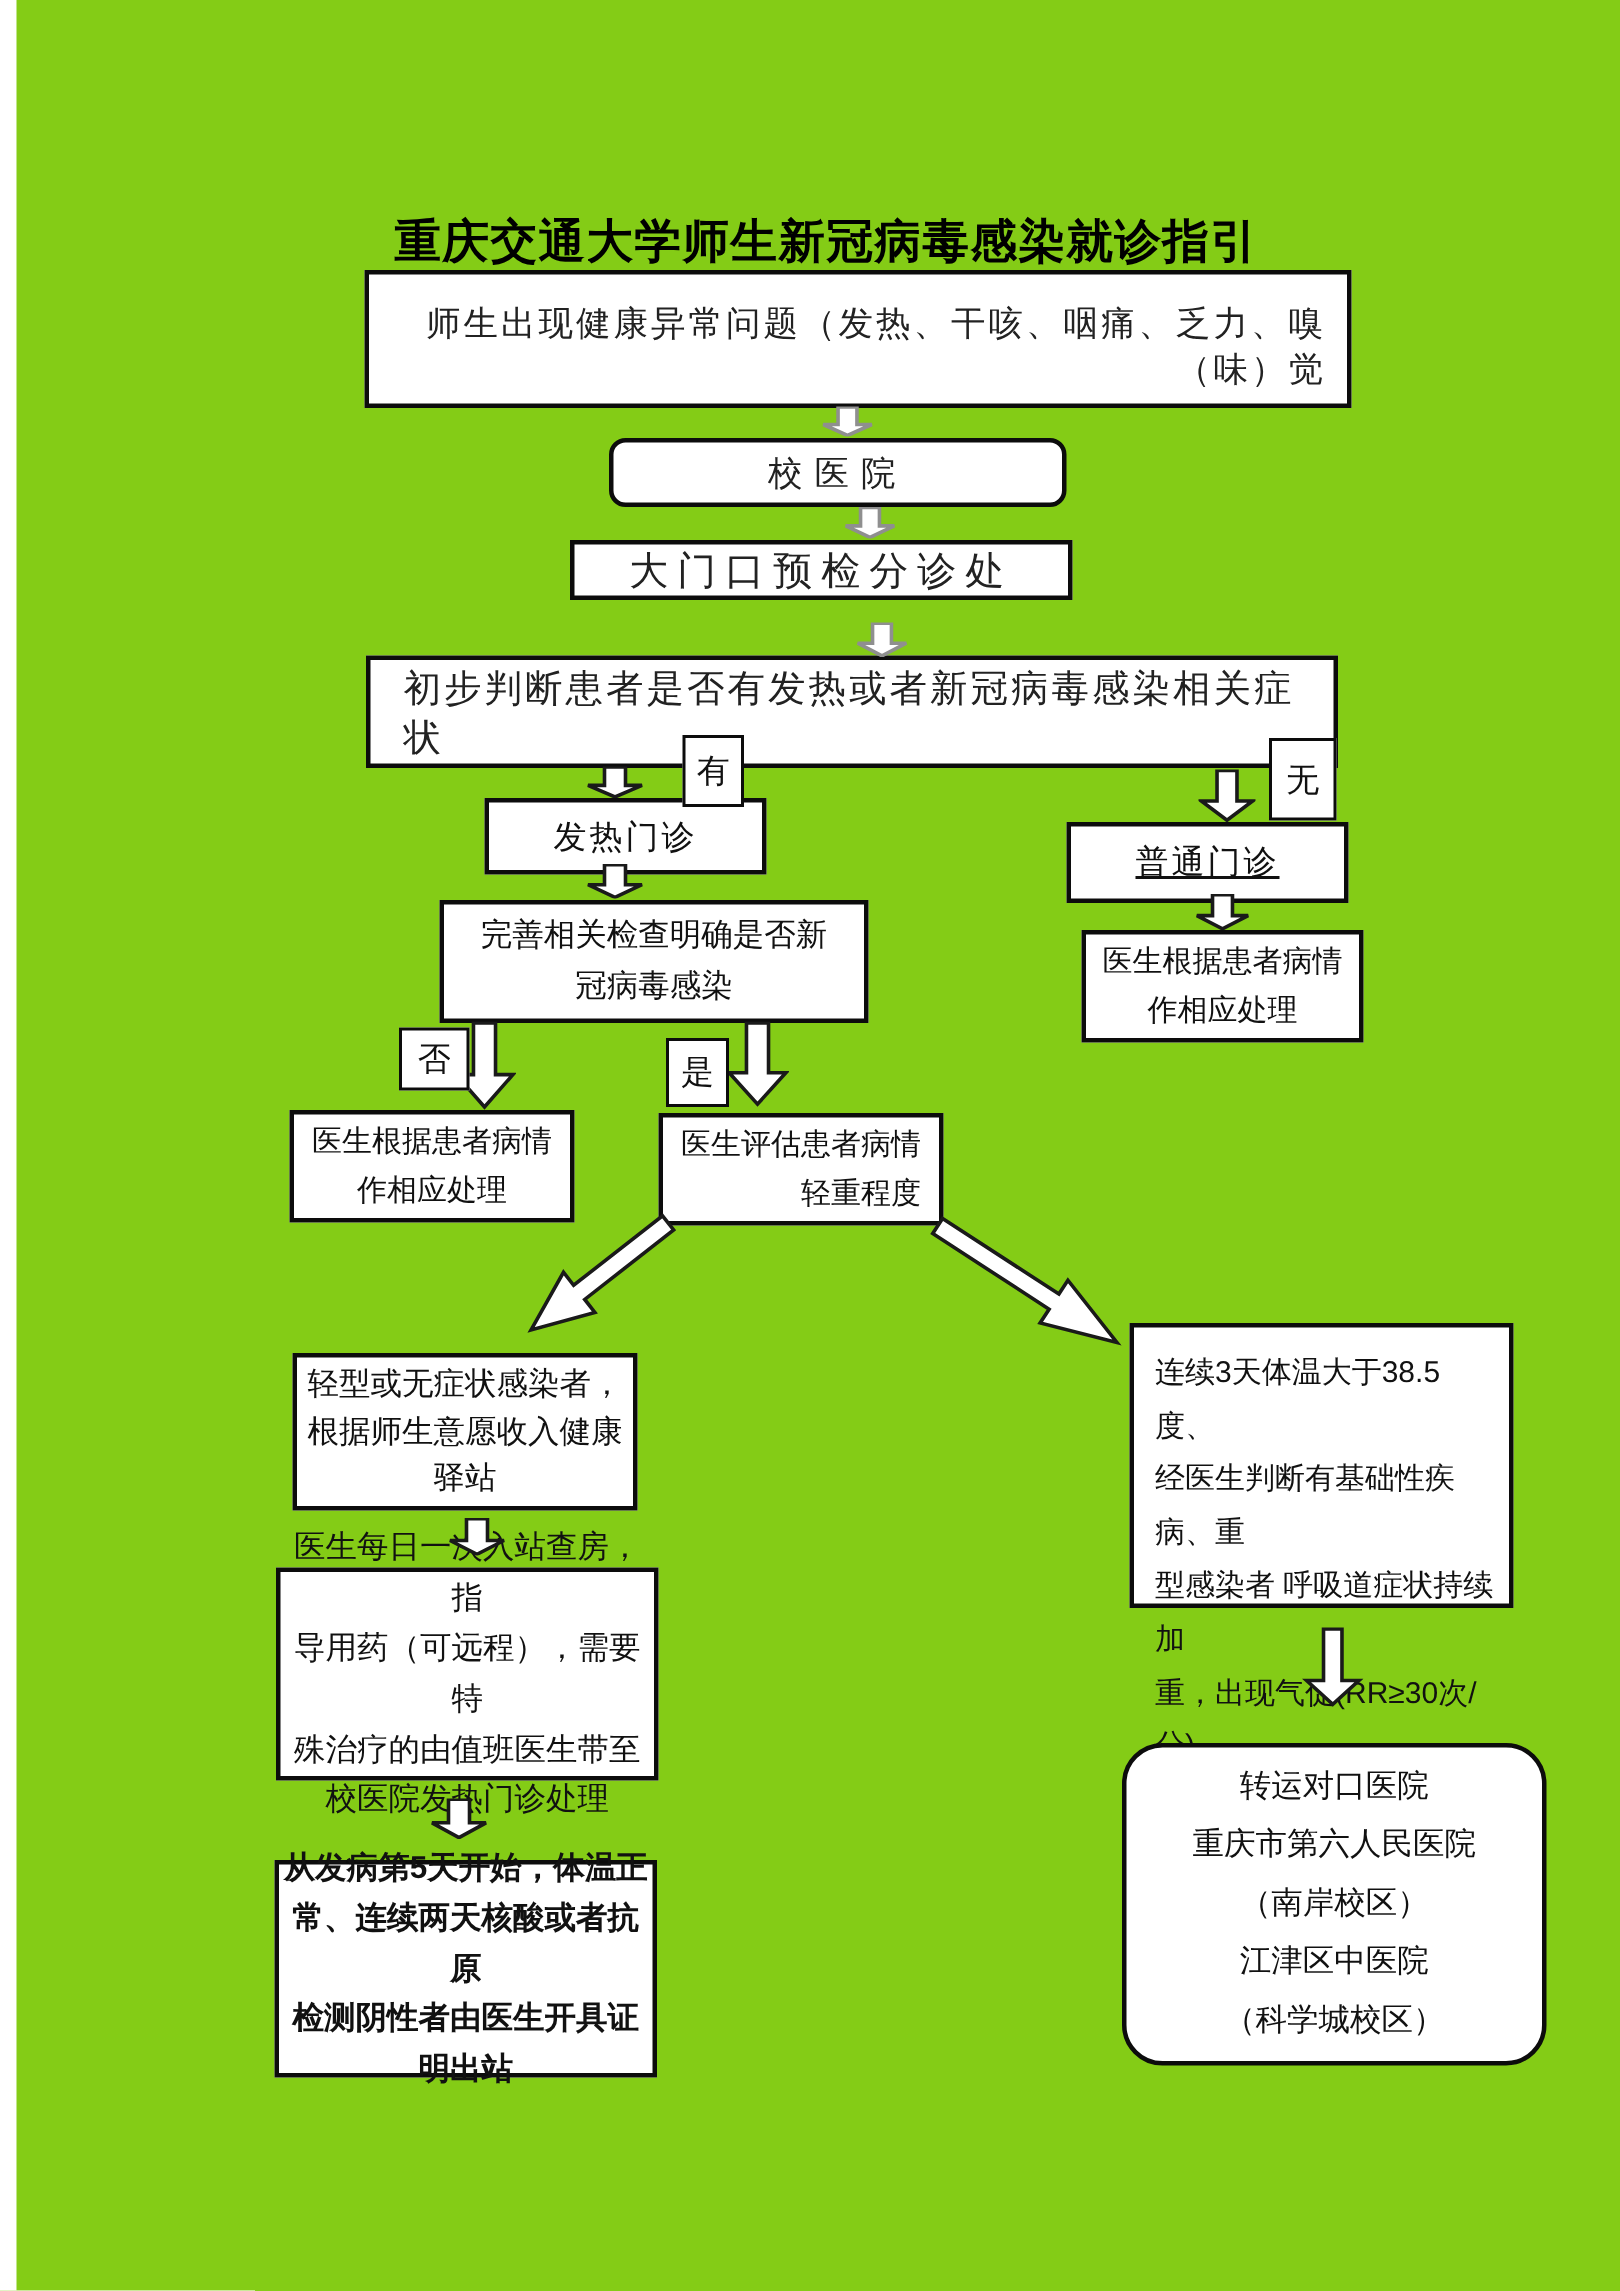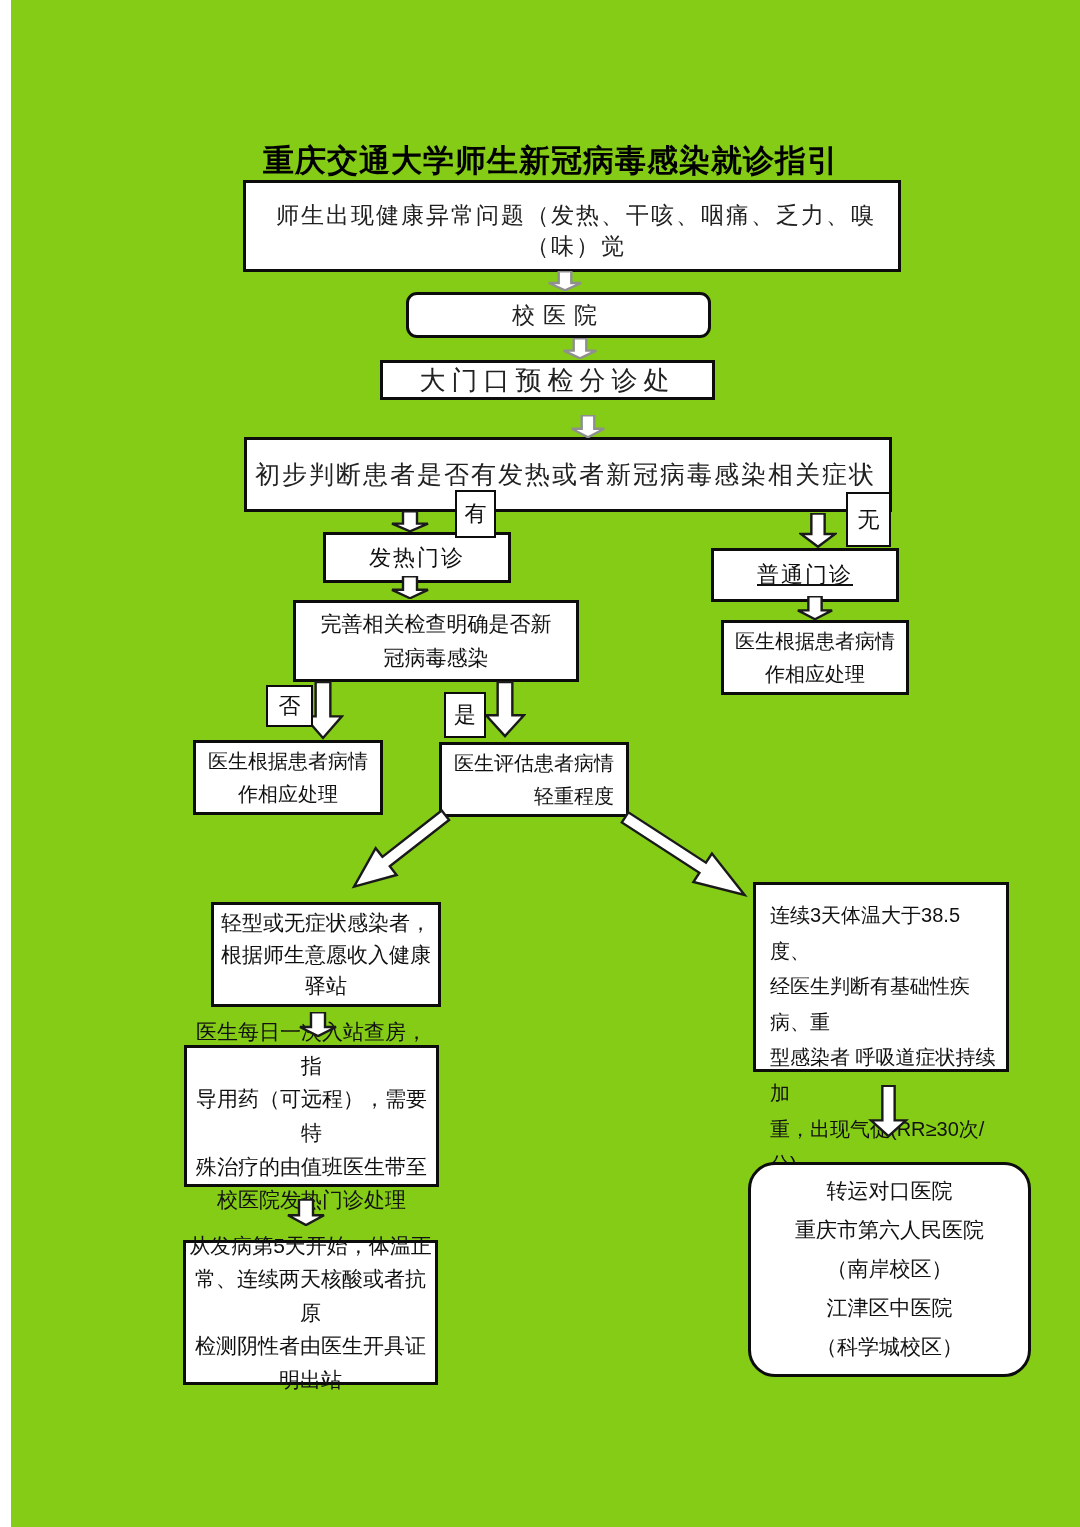--- a/index.html
+++ b/index.html
@@ -25,45 +25,45 @@
     background:#fff;
     box-sizing:border-box;
     display:flex;align-items:center;justify-content:center;
     text-align:center;
   }
   .ml{white-space:pre-line;}
   .kai{font-family:"Liberation Serif","DejaVu Serif",serif;color:#222;}
   .hei{font-family:"Liberation Sans","DejaVu Sans",sans-serif;color:#111;}
 
   .b-symptoms{left:232px;top:180px;width:658px;height:92px;align-items:flex-start;justify-content:flex-start;}
-  .b-symptoms .t{padding:17px 14px 0 22px;font-size:23px;letter-spacing:2px;text-align:center;}
+  .b-symptoms .t{padding:17px 14px 0 22px;font-size:23px;letter-spacing:2px;text-align:right;}
   .b-school{left:395px;top:292px;width:305px;height:46px;border-radius:11px;}
   .b-school .t{font-size:23px;letter-spacing:8px;}
   .b-triage{left:369px;top:360px;width:335px;height:40px;}
   .b-triage .t{font-size:26px;letter-spacing:6px;}
   .b-initial{left:233px;top:437px;width:648px;height:75px;justify-content:flex-start;}
-  .b-initial .t{padding-left:8px;font-size:25px;letter-spacing:2px;text-align:left;}
+  .b-initial .t{padding-left:22px;font-size:25px;letter-spacing:2px;text-align:left;}
   .b-fever{left:312px;top:532px;width:188px;height:51px;}
   .b-fever .t{font-size:22px;letter-spacing:2px;}
   .b-general{left:700px;top:548px;width:188px;height:54px;text-decoration:underline;}
   .b-general .t{font-size:22px;letter-spacing:2px;}
   .b-confirm{left:282px;top:600px;width:286px;height:82px;}
   .b-confirm .t{font-size:21px;line-height:1.6;}
   .b-treat-right{left:710px;top:620px;width:188px;height:75px;}
   .b-treat-right .t{font-size:20px;line-height:1.65;}
   .b-treat-left{left:182px;top:740px;width:190px;height:75px;}
   .b-treat-left .t{font-size:20px;line-height:1.65;}
   .b-assess{left:428px;top:742px;width:190px;height:75px;text-align:right;}
   .b-assess .t{font-size:20px;line-height:1.65;}
-  .b-mild{left:200px;top:902px;width:230px;height:105px;}
+  .b-mild{left:184px;top:902px;width:230px;height:105px;}
   .b-mild .t{font-size:21px;line-height:1.5;}
   .b-rounds{left:173px;top:1045px;width:255px;height:142px;}
   .b-rounds .t{font-size:21px;line-height:1.6;}
   .b-discharge{left:172px;top:1240px;width:255px;height:145px;}
-  .b-discharge .t{font-size:21px;line-height:1.6;}
+  .b-discharge .t{font-size:21px;line-height:1.6;font-weight:bold;}
   .b-severe{left:742px;top:882px;width:256px;height:190px;align-items:flex-start;justify-content:flex-start;}
   .b-severe .t{padding:13px 8px 0 14px;font-size:20px;line-height:1.78;text-align:left;}
   .b-transfer{left:737px;top:1162px;width:283px;height:215px;border-radius:27px;}
   .b-transfer .t{font-size:21px;line-height:1.85;}
 
   .lbl{
     position:absolute;border:2.5px solid #0c0c0c;background:#fff;
     box-sizing:border-box;display:flex;align-items:center;justify-content:center;
     font-size:22px;z-index:6;
     font-family:"Liberation Serif","DejaVu Serif",serif;

